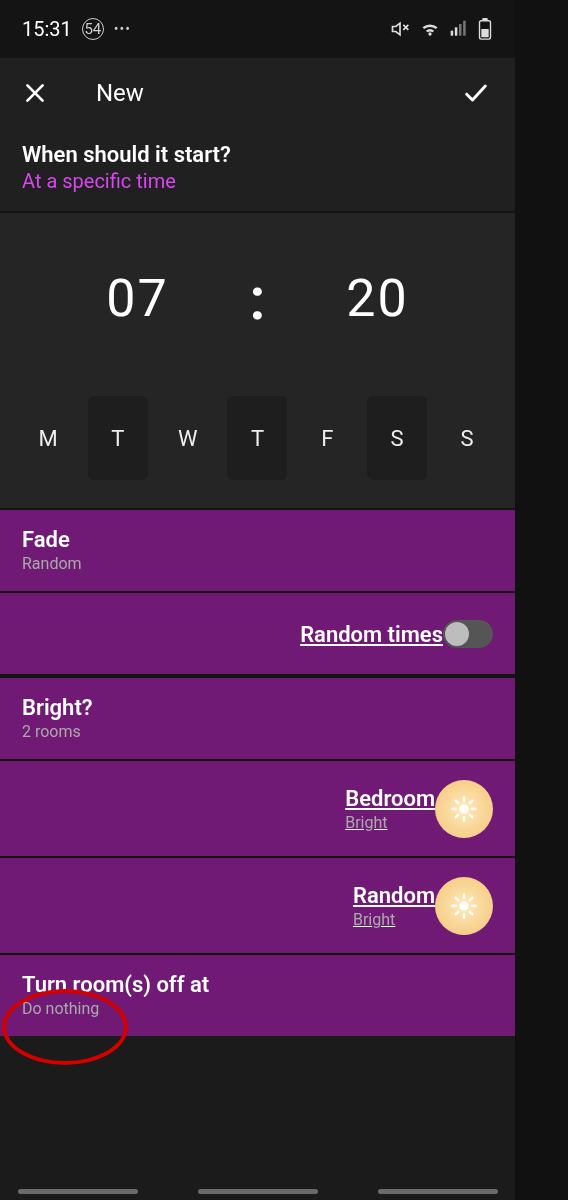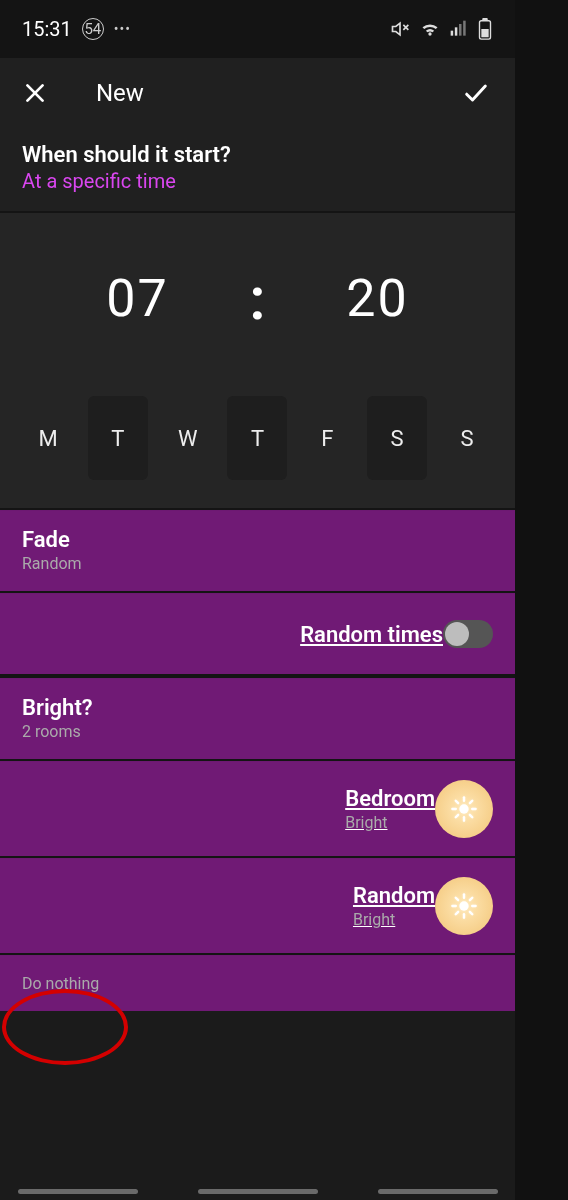--- a/index.html
+++ b/index.html
@@ -216,20 +216,21 @@
               <line x1="4.9" y1="19.1" x2="7" y2="17"></line>
               <line x1="17" y1="7" x2="19.1" y2="4.9"></line>
             </g>
           </svg>
         </div>
       </div>
       <div class="row-divider"></div>
     </div>
 
   <div class="row with-sub">
+    <div class="h">Turn room(s) off at</div>
     <div class="s">Do nothing</div>
   </div>
 
   <div class="gesture">
     <div class="bar"></div>
       <div class="bar"></div>
       <div class="bar"></div>
   </div>
 
   <div class="annot" style="left:2px; top:989px; width:126px; height:76px;"></div>

